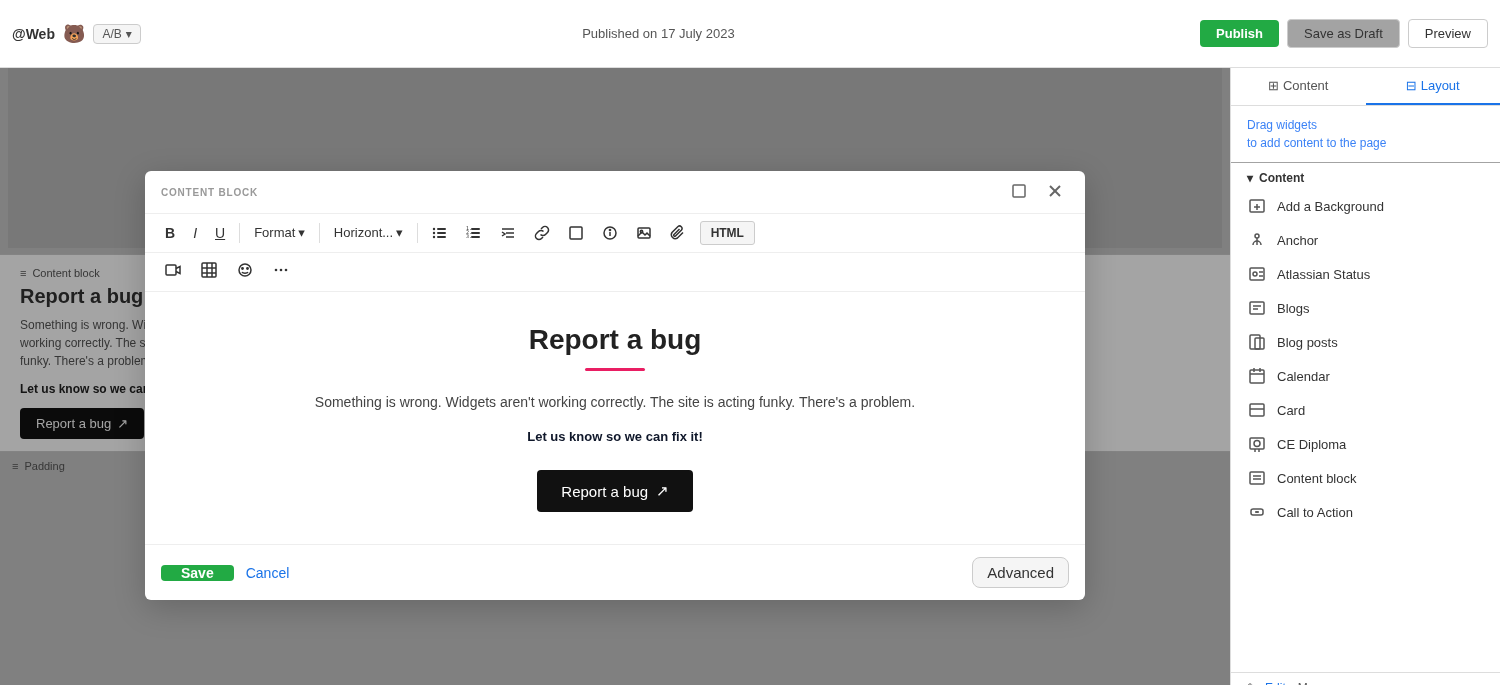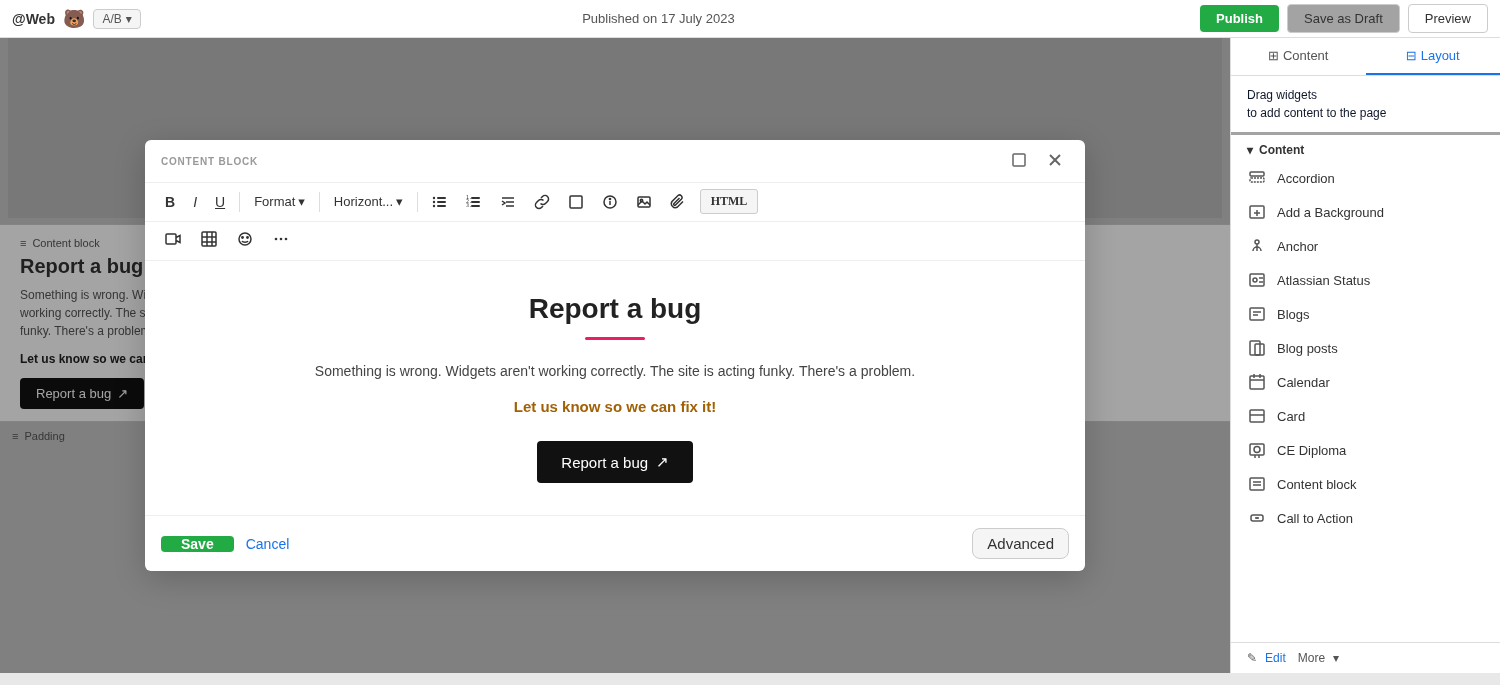--- a/index.html
+++ b/index.html
@@ -1,19 +1,19 @@
 <!DOCTYPE html>
 <html><head>
   <meta charset="utf-8">
   <style>
     * { box-sizing: border-box; margin: 0; padding: 0; }
     body { font-family: -apple-system, BlinkMacSystemFont, 'Segoe UI', sans-serif; background: #e8e8e8; width: 1500px; height: 685px; overflow: hidden; position: relative; }
 
     
-    .topbar { display: flex; align-items: center; height: 38px; background: #fff; border-bottom: 1px solid #ddd; padding: 0 12px; gap: 8px; }
+    .topbar { display: flex; align-items: center; height: 68px; background: #fff; border-bottom: 1px solid #ddd; padding: 0 12px; gap: 8px; }
     .topbar-left { display: flex; align-items: center; gap: 8px; }
     .site-name { font-size: 14px; font-weight: 600; color: #333; }
     .bear-icon { font-size: 18px; }
     .ab-badge { background: #f5f5f5; border: 1px solid #ccc; border-radius: 4px; padding: 2px 8px; font-size: 12px; color: #555; display: flex; align-items: center; gap: 4px; cursor: pointer; }
     .topbar-center { flex: 1; text-align: center; font-size: 13px; color: #555; }
     .topbar-right { display: flex; align-items: center; gap: 8px; }
     .btn-publish { background: #22aa44; color: #fff; border: none; border-radius: 4px; padding: 6px 16px; font-size: 13px; font-weight: 600; cursor: pointer; margin-left: 24px; }
     .btn-save-draft { background: #a3a3a3; color: #333; border: 1px solid #ccc; border-radius: 4px; padding: 6px 16px; font-size: 13px; cursor: pointer; }
     .btn-preview { background: #fff; color: #333; border: 1px solid #ccc; border-radius: 4px; padding: 6px 16px; font-size: 13px; cursor: pointer; }
 
@@ -29,21 +29,21 @@
     .content-block-title { font-size: 20px; font-weight: 700; color: #333; margin-bottom: 8px; }
     .content-block-body { font-size: 12px; color: #555; margin-bottom: 10px; line-height: 1.5; }
     .content-block-cta { display: inline-flex; align-items: center; gap: 6px; background: #111; color: #fff; border-radius: 4px; padding: 8px 16px; font-size: 13px; font-weight: 500; }
     .section-label { display: flex; align-items: center; gap: 6px; font-size: 11px; color: #555; font-weight: 500; margin-bottom: 6px; }
 
     
     .right-sidebar { width: 270px; background: #fff; border-left: 1px solid #ddd; display: flex; flex-direction: column; }
     .sidebar-tabs { display: flex; border-bottom: 1px solid #ddd; }
     .sidebar-tab { flex: 1; padding: 10px 0; text-align: center; font-size: 13px; color: #555; cursor: pointer; display: flex; align-items: center; justify-content: center; gap: 4px; border-bottom: 2px solid transparent; }
     .sidebar-tab.active { color: #1a73e8; border-bottom-color: #1a73e8; }
-    .sidebar-drag-hint { padding: 10px 16px; font-size: 12px; color: #0f172a; line-height: 1.5; border-bottom: 3px solid #a3a3a3; }
+    .sidebar-drag-hint { padding: 10px 16px; font-size: 12px; color: #3b82f6; line-height: 1.5; border-bottom: 1px solid #a3a3a3; }
     .sidebar-section-header { display: flex; align-items: center; gap: 6px; padding: 8px 16px 4px; font-size: 12px; font-weight: 600; color: #333; }
     .sidebar-items { overflow-y: auto; flex: 1; }
     .sidebar-item { display: flex; align-items: center; gap: 10px; padding: 7px 16px; font-size: 13px; color: #333; cursor: pointer; }
     .sidebar-item-icon { width: 20px; height: 20px; display: flex; align-items: center; justify-content: center; color: #555; font-size: 14px; }
     .sidebar-bottom { border-top: 1px solid #ddd; padding: 8px 16px; display: flex; align-items: center; gap: 8px; font-size: 12px; color: #555; }
 
     
     .modal-overlay { position: absolute; top: 0; left: 0; right: 0; bottom: 0; background: rgba(0,0,0,0.3); display: flex; align-items: center; justify-content: center; z-index: 100; }
 
     
@@ -54,31 +54,31 @@
     .modal-icon-btn { background: none; border: none; cursor: pointer; color: #666; font-size: 16px; padding: 2px 6px; }
 
     
     .modal-toolbar { padding: 6px 12px; border-bottom: 1px solid #eee; display: flex; flex-wrap: wrap; align-items: center; gap: 2px; }
     .toolbar-btn { background: none; border: none; cursor: pointer; padding: 5px 8px; border-radius: 3px; color: #333; font-size: 14px; display: flex; align-items: center; gap: 2px; }
     .toolbar-btn.bold { font-weight: 700; }
     .toolbar-btn.italic { font-style: italic; }
     .toolbar-btn.underline { text-decoration: underline; }
     .toolbar-sep { width: 1px; height: 20px; background: #ddd; margin: 0 4px; }
     .toolbar-select { display: flex; align-items: center; gap: 3px; padding: 4px 8px; border: none; background: none; cursor: pointer; font-size: 13px; color: #333; border-radius: 3px; }
-    .html-btn { background: #f5f5f5; border: 1px solid #ccc; border-radius: 3px; padding: 4px 10px; font-size: 12px; font-weight: 600; color: #333; cursor: pointer; margin-left: 4px; font-family: Liberation Serif, serif; }
+    .html-btn { background: #f5f5f5; border: 1px solid #ccc; border-radius: 3px; padding: 4px 10px; font-size: 12px; font-weight: 600; color: #333; cursor: pointer; margin-left: 4px; }
 
     
     .modal-toolbar-row2 { padding: 4px 12px 8px; border-bottom: 1px solid #eee; display: flex; align-items: center; gap: 4px; }
 
     
     .modal-body { flex: 1; padding: 32px 48px; overflow-y: auto; }
     .modal-content-title { font-size: 28px; font-weight: 700; text-align: center; margin-bottom: 12px; color: #222; }
     .modal-content-divider { height: 3px; background: #e91e63; width: 60px; margin: 0 auto 20px; border-radius: 2px; }
     .modal-content-desc { text-align: center; font-size: 14px; color: #444; margin-bottom: 16px; line-height: 1.6; }
-    .modal-content-cta-text { text-align: center; font-size: 15px; font-weight: 700; color: #a16207; margin-bottom: 26px; }
+    .modal-content-cta-text { text-align: center; font-size: 13px; font-weight: 700; color: #0f172a; margin-bottom: 26px; }
     .modal-cta-btn { display: inline-flex; align-items: center; gap: 8px; background: #111; color: #fff; border-radius: 4px; padding: 12px 24px; font-size: 15px; font-weight: 500; cursor: pointer; border: none; margin: 0 auto; }
     .modal-cta-center { display: flex; justify-content: center; }
 
     
     .modal-footer { display: flex; align-items: center; padding: 12px 16px; border-top: 1px solid #eee; gap: 12px; }
     .btn-save { background: #22aa44; color: #fff; border: none; border-radius: 4px; padding: 0 20px; font-size: 14px; font-weight: 600; cursor: pointer; }
     .btn-cancel { background: none; border: none; color: #1a73e8; font-size: 14px; cursor: pointer; }
     .btn-advanced { margin-left: auto; background: #f5f5f5; border: 1px solid #ccc; border-radius: 8px; padding: 6px 14px; font-size: 15px; color: #333; cursor: pointer; }
 
     
@@ -309,29 +309,20 @@
     <div class="sidebar-drag-hint">
       <span>Drag widgets</span><br>
       <span>to add content to the page</span>
     </div>
     <div class="sidebar-section-header">
       <span>▾</span>
       <span>Content</span>
     </div>
     <div class="sidebar-items">
 
-      <div class="sidebar-item">
-        <span class="sidebar-item-icon">
-          <svg width="18" height="18" viewBox="0 0 18 18" fill="none" stroke="#555" stroke-width="1.5">
-              <rect x="2" y="3" width="14" height="4" rx="1"></rect>
-              <rect x="2" y="9" width="14" height="4" rx="1" stroke-dasharray="2 1"></rect>
-            </svg>
-        </span>
-        <span>Accordion</span>
-      </div>
 
       <div class="sidebar-item">
         <span class="sidebar-item-icon">
           <svg width="18" height="18" viewBox="0 0 18 18" fill="none" stroke="#555" stroke-width="1.5">
               <rect x="2" y="3" width="14" height="12" rx="1"></rect>
               <line x1="9" y1="7" x2="9" y2="13"></line>
               <line x1="6" y1="10" x2="12" y2="10"></line>
             </svg>
         </span>
         <span>Add a Background</span>

